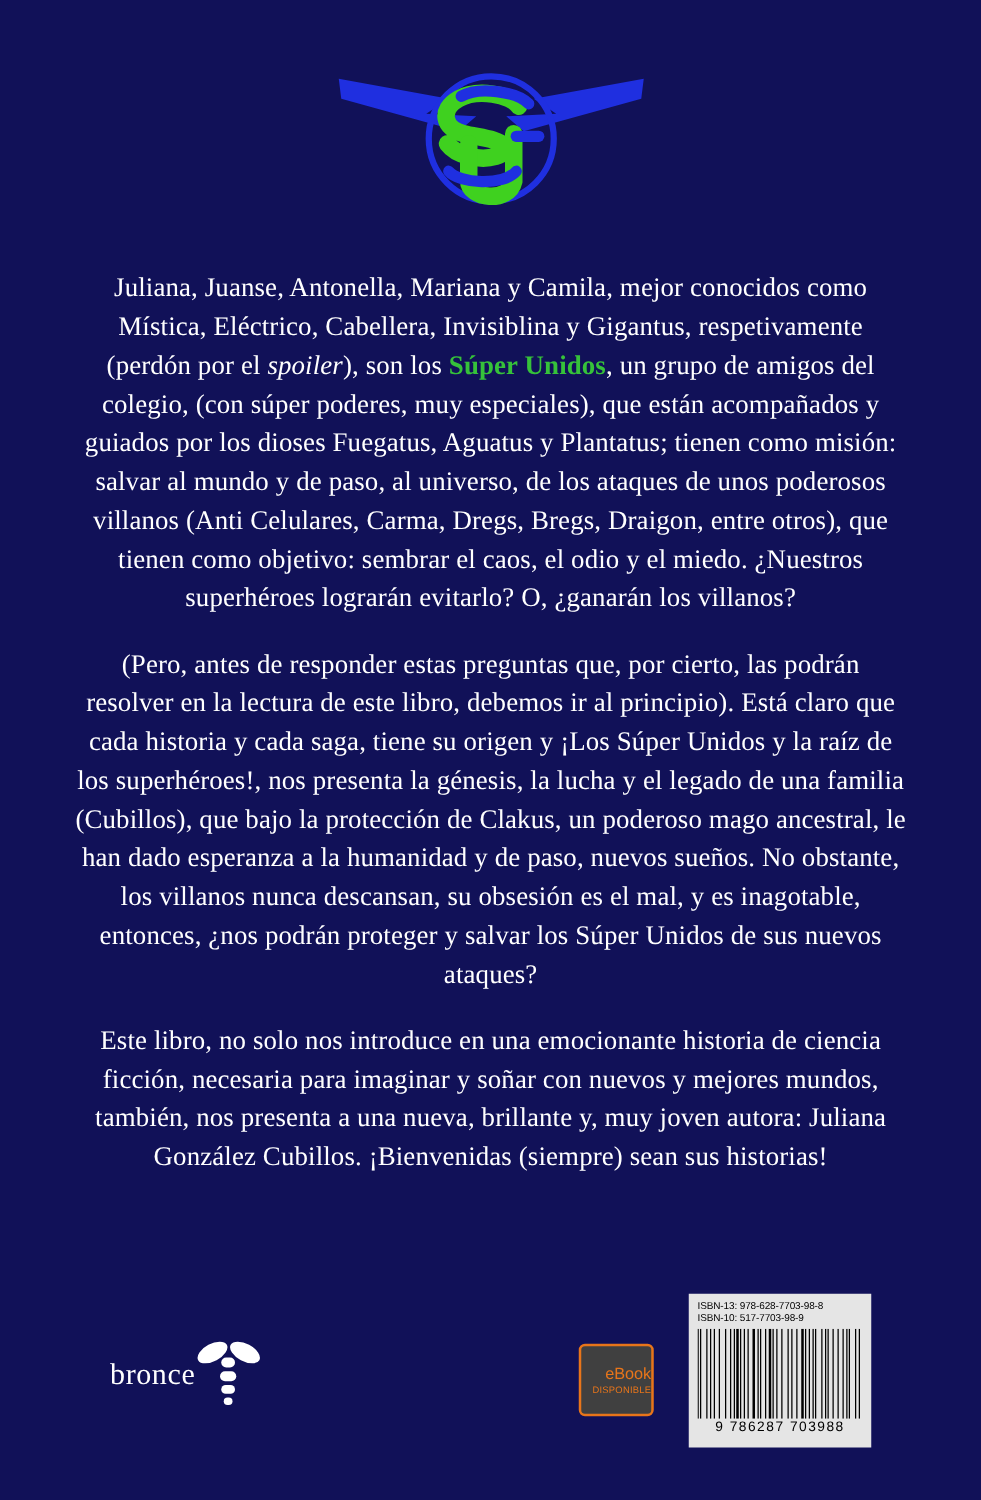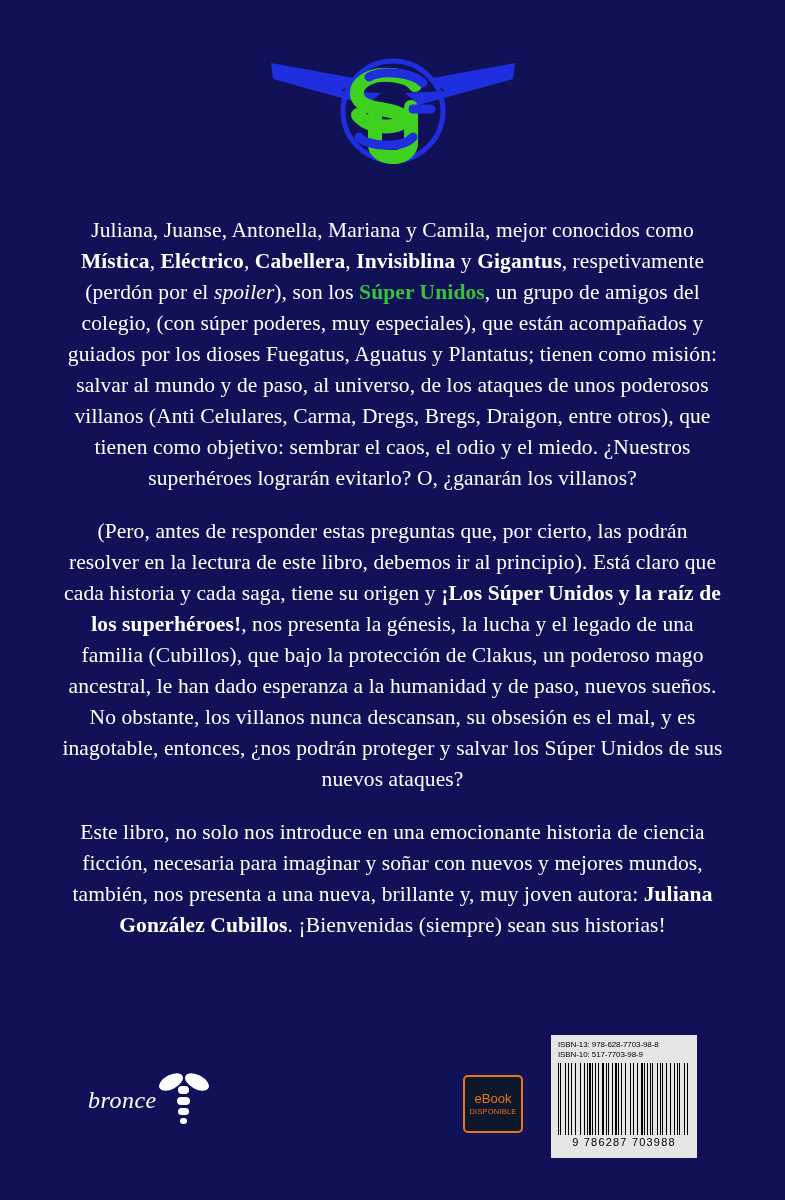--- a/index.html
+++ b/index.html
@@ -45,39 +45,38 @@
     text-align: center;
   }
   .para {
     font-size: 21.5px;
     line-height: 31px;
     margin: 0 0 22px 0;
     text-align: center;
     letter-spacing: 0.1px;
   }
   .para:last-child { margin-bottom: 15px; }
-  b, strong { font-weight: bold; }
+  b, strong { font-weight: normal; }
   i, em { font-style: italic; }
   .accent-green { color: #36c23a; font-weight: bold; }
 
   
   .footer {
     position: absolute;
     left: 0;
     top: 1030px;
     width: 785px;
     height: 170px;
   }
   .imprint {
     position: absolute;
     left: 88px;
     top: 38px;
     display: flex;
     align-items: center;
-    font-style: italic;
   }
   .imprint-name {
     font-size: 24px;
     color: #ffffff;
     font-family: "Liberation Serif", serif;
     letter-spacing: 0.5px;
   }
   .bee-icon { display: block; }
   .website {
     position: absolute;
@@ -90,24 +89,24 @@
 
   
   .ebook-badge {
     position: absolute;
     left: 463px;
     top: 45px;
     width: 60px;
     height: 58px;
     border: 2px solid #e8751a;
     border-radius: 5px;
-    background: #0f172a;
+    background: #404040;
     display: flex;
     flex-direction: column;
-    align-items: center;
+    align-items: flex-end;
     justify-content: center;
     box-sizing: border-box;
   }
   .ebook-badge .eb-main {
     color: #e8751a;
     font-size: 13px;
     font-family: "Liberation Sans", sans-serif;
     line-height: 14px;
   }
   .ebook-badge .eb-sub {

